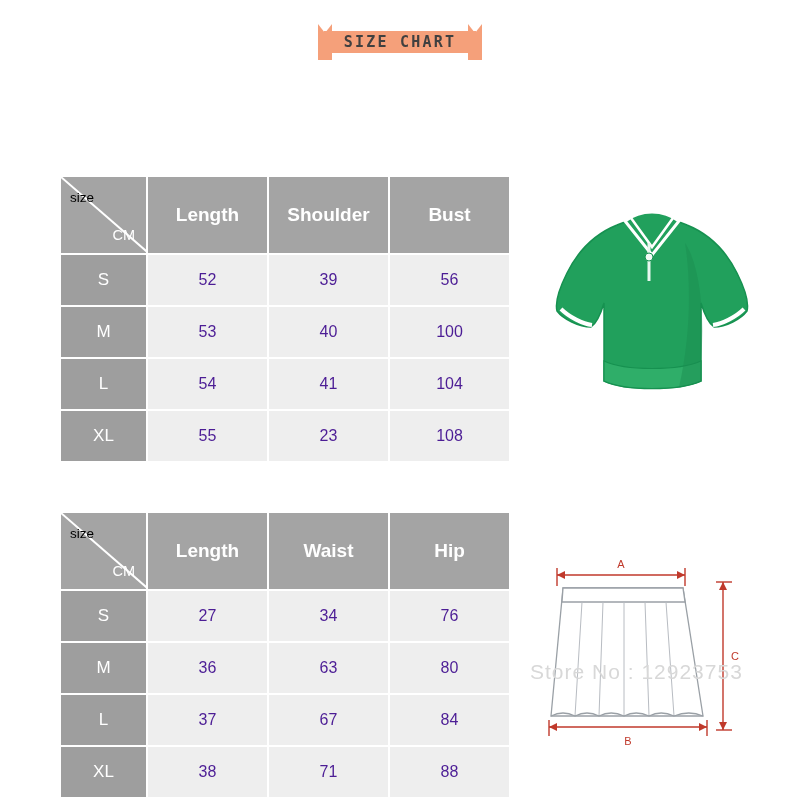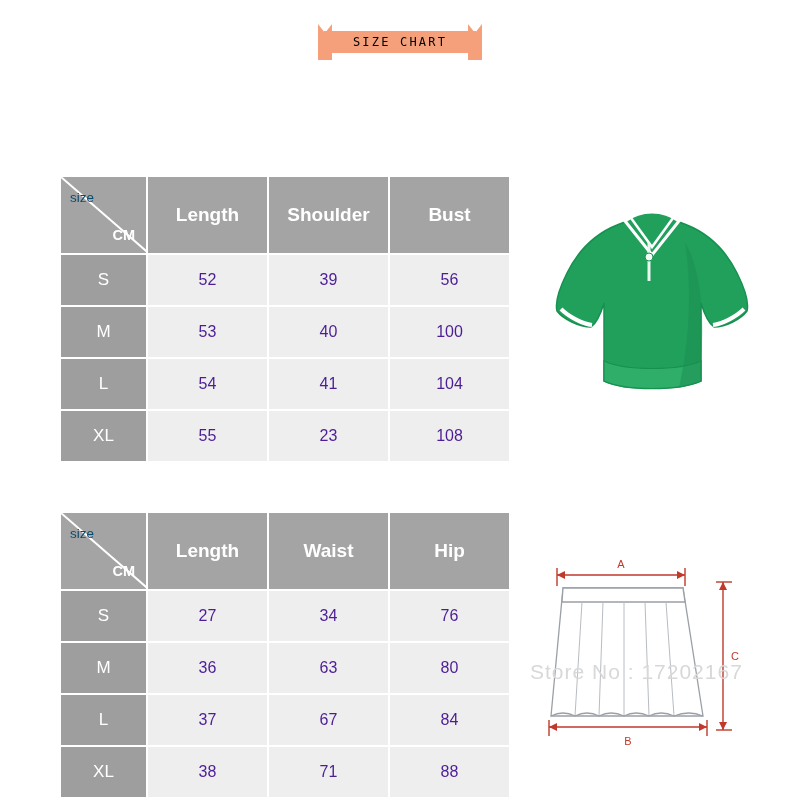--- a/index.html
+++ b/index.html
@@ -21,25 +21,25 @@
     left: 324px;
     top: 31px;
     width: 152px;
     height: 22px;
     background: #f5a07a;
     display: flex;
     align-items: center;
     justify-content: center;
   }
   .banner-title {
-    font-size: 12px;
+    font-size: 15px;
     letter-spacing: 2.2px;
-    color: #000000;
+    color: #404040;
     font-family: "DejaVu Sans Mono", monospace;
-    font-weight: 400;
+    font-weight: 700;
   }
   .banner-wing {
     position: absolute;
     top: 24px;
     width: 14px;
     height: 36px;
     background: #f5a07a;
   }
   .banner-wing.left { left: 318px; }
   .banner-wing.right { left: 468px; }
@@ -93,30 +93,30 @@
     height: 2px;
     background: #ffffff;
     transform: rotate(41deg);
     transform-origin: left top;
   }
   .corner-cell .lbl-size {
     position: absolute;
     left: 9px;
     top: 13px;
     font-size: 13.5px;
-    color: #0c4a6e;
+    color: #000000;
     font-weight: normal;
   }
   .corner-cell .lbl-cm {
     position: absolute;
     right: 11px;
     bottom: 10px;
     font-size: 14.5px;
     color: #ffffff;
-    font-weight: bold;
+    font-weight: normal;
   }
 
   .size-cell {
     height: 50px;
     background: #9e9e9e;
     color: #ffffff;
     font-size: 17px;
   }
   .data-cell {
     height: 50px;
@@ -308,13 +308,13 @@
       <line x1="68" y1="62" x2="64" y2="176"></line>
       <line x1="89" y1="62" x2="89" y2="176"></line>
       <line x1="110" y1="62" x2="114" y2="176"></line>
       <line x1="131" y1="62" x2="139" y2="176"></line>
     </g>
 
     <path d="M16 176 Q28 170 40 176 Q52 170 64 176 Q76 170 89 176 Q101 170 114 176 Q126 170 139 176 Q154 170 168 176" fill="none" stroke="#9aa0a6" stroke-width="1.3"></path>
   </svg>
 </div>
 
-<div class="watermark">Store No : 17202167</div>
+<div class="watermark">Store No : 12923753</div>
 
 </body></html>

